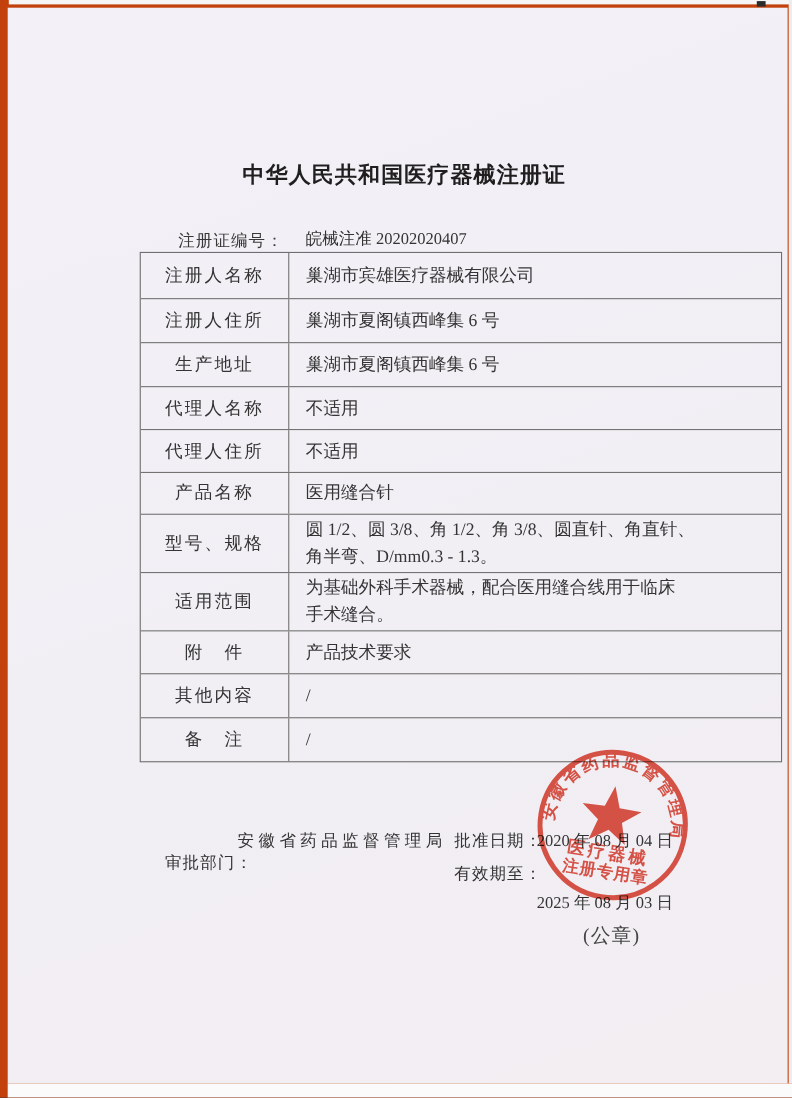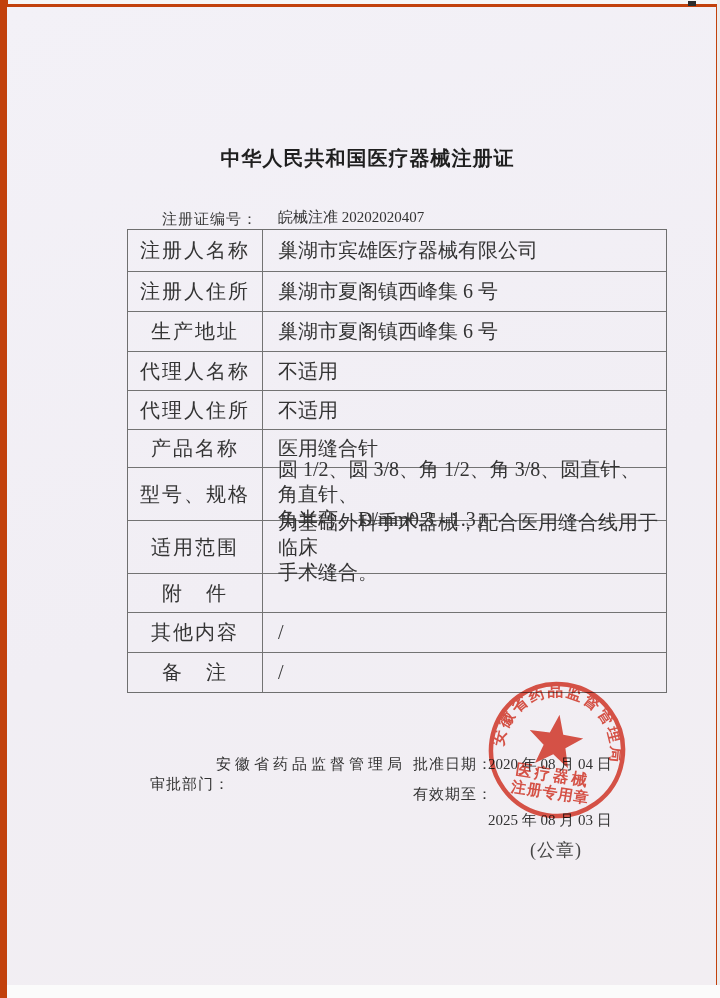--- a/index.html
+++ b/index.html
@@ -22,23 +22,23 @@
     position:absolute;left:0;top:138px;width:100%;
     text-align:center;
     font-family:"Liberation Sans","DejaVu Sans",sans-serif;
     font-weight:700;font-size:20px;letter-spacing:1px;color:#1f1f1f;
     transform:translateX(6px);
   }
   .cert-line{position:absolute;left:143px;top:201px;height:22px;font-size:15px;}
   .cert-label{position:absolute;left:0;top:2px;letter-spacing:1px;white-space:nowrap;color:#383838;margin-left:12px;}
   .cert-value{position:absolute;left:128px;top:0;white-space:nowrap;color:#333;text-align:right;}
   .cert-table{
-    position:absolute;left:120px;top:222px;width:540px;
+    position:absolute;left:120px;top:222px;width:584px;
     border:1px solid #6f6f6f;box-sizing:border-box;
-    font-size:20px;
+    font-size:16px;
   }
   .row{display:flex;box-sizing:border-box;}
   .row + .row{border-top:1px solid #737373;}
   .cell{box-sizing:border-box;}
   .cell.label{
     width:135px;flex:none;border-right:1px solid #737373;
     display:flex;align-items:center;justify-content:center;
     letter-spacing:2px;color:#343434;text-align:center;
   }
   .cell.value{
@@ -106,20 +106,21 @@
         <div class="cell value">圆 1/2、圆 3/8、角 1/2、角 3/8、圆直针、角直针、
 角半弯、D/mm0.3 - 1.3。</div>
       </div>
       <div class="row" style="height:53px">
         <div class="cell label">适用范围</div>
         <div class="cell value">为基础外科手术器械，配合医用缝合线用于临床
 手术缝合。</div>
       </div>
       <div class="row" style="height:39px">
         <div class="cell label">附　件</div>
+        <div class="cell value">产品技术要求</div>
       </div>
       <div class="row" style="height:40px">
         <div class="cell label">其他内容</div>
         <div class="cell value">/</div>
       </div>
       <div class="row" style="height:40px">
         <div class="cell label">备　注</div>
         <div class="cell value">/</div>
       </div>
     </div>

